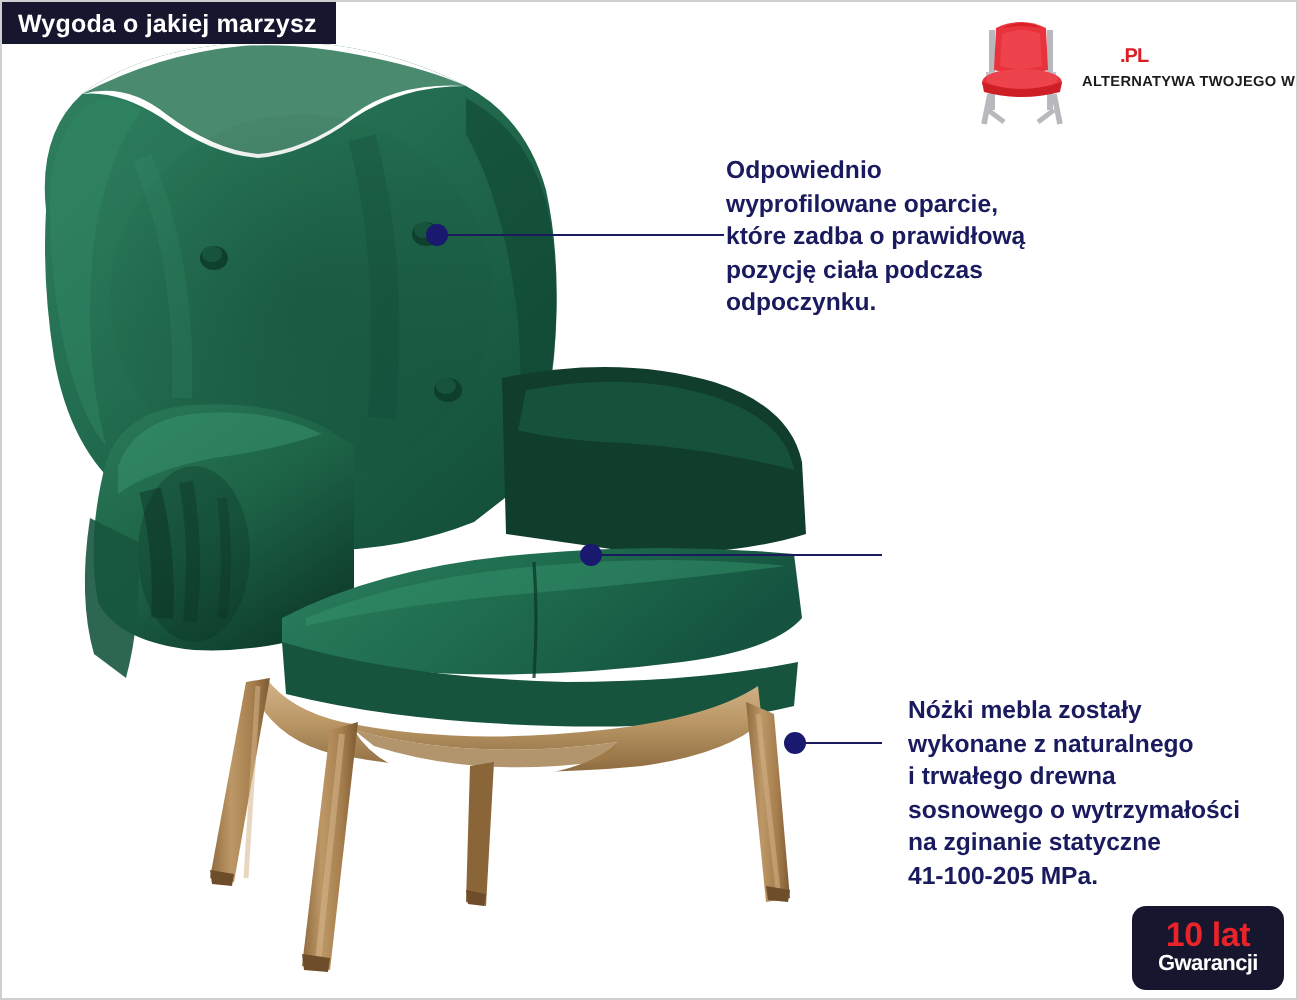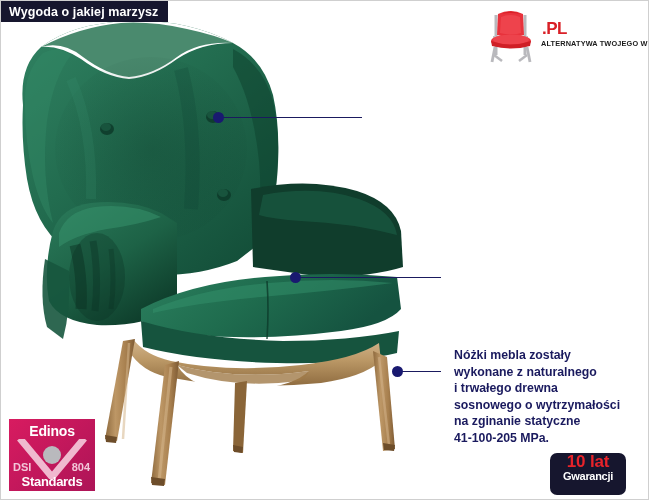--- a/index.html
+++ b/index.html
@@ -61,24 +61,24 @@
     align-items: flex-end;
     font-weight: bold;
     color: #1b1b1b;
   }
   #brand-elior {
     font-size: 29px;
     letter-spacing: -1px;
     line-height: 0.85;
   }
   #brand-dot-pl {
-    font-size: 17px;
+    font-size: 10px;
     color: #d92027;
     letter-spacing: -0.5px;
-    margin-left: 1px;
+    margin-left: 19px;
     line-height: 1;
     padding-bottom: 1px;
   }
   #brand-tagline {
     font-size: 7.2px;
     font-weight: bold;
     color: #1b1b1b;
     letter-spacing: 0.15px;
     margin-top: 2px;
     transform: scaleX(1.02);
@@ -180,30 +180,31 @@
     text-align: center;
     color: #ffffff;
     font-size: 13px;
     font-weight: bold;
     letter-spacing: -0.3px;
   }
 
   
   #warranty-badge {
     position: absolute;
-    right: 22px;
+    right: 6px;
     bottom: 4px;
     width: 76px;
     height: 42px;
     background: #16162e;
     border-radius: 7px;
     z-index: 35;
     display: flex;
     flex-direction: column;
     align-items: center;
+    justify-content: center;
   }
   #warranty-years {
     color: #e8232a;
     font-size: 17px;
     font-weight: bold;
     line-height: 1.05;
     letter-spacing: -0.2px;
   }
   #warranty-label {
     color: #ffffff;
@@ -406,38 +407,31 @@
 
   <div class="leader-dot" style="left:212px; top:111px;"></div>
   <div class="leader-line" style="left:222px; top:116px; width:139px;"></div>
 
   <div class="leader-dot" style="left:289px; top:271px;"></div>
   <div class="leader-line" style="left:299px; top:276px; width:141px;"></div>
 
   <div class="leader-dot" style="left:391px; top:365px;"></div>
   <div class="leader-line" style="left:401px; top:370px; width:39px;"></div>
 
+  <div id="callout-1" class="callout-text">Odpowiednio
+wyprofilowane oparcie,
+które zadba o prawidłową
+pozycję ciała podczas
+odpoczynku.</div>
   <div id="callout-3" class="callout-text">Nóżki mebla zostały
 wykonane z naturalnego
 i trwałego drewna
 sosnowego o wytrzymałości
 na zginanie statyczne
 41-100-205 MPa.</div>
 
-  <div id="edinos-badge">
-    <div id="edinos-title">Edinos</div>
-    <div id="edinos-check">
-      <svg width="72" height="40" viewBox="0 0 72 40">
-        <path d="M6 2 L36 38 L66 2" stroke="#f0b9cf" stroke-width="7" fill="none" stroke-linecap="square"></path>
-        <circle cx="36" cy="16" r="9" fill="#b9b9bd"></circle>
-      </svg>
-    </div>
-    <div id="edinos-dsi">DSI</div>
-    <div id="edinos-804">804</div>
-    <div id="edinos-standards">Standards</div>
-  </div>
 
   <div id="warranty-badge">
     <div id="warranty-years">10 lat</div>
     <div id="warranty-label">Gwarancji</div>
   </div>
 
 </div>
 
 </body></html>

